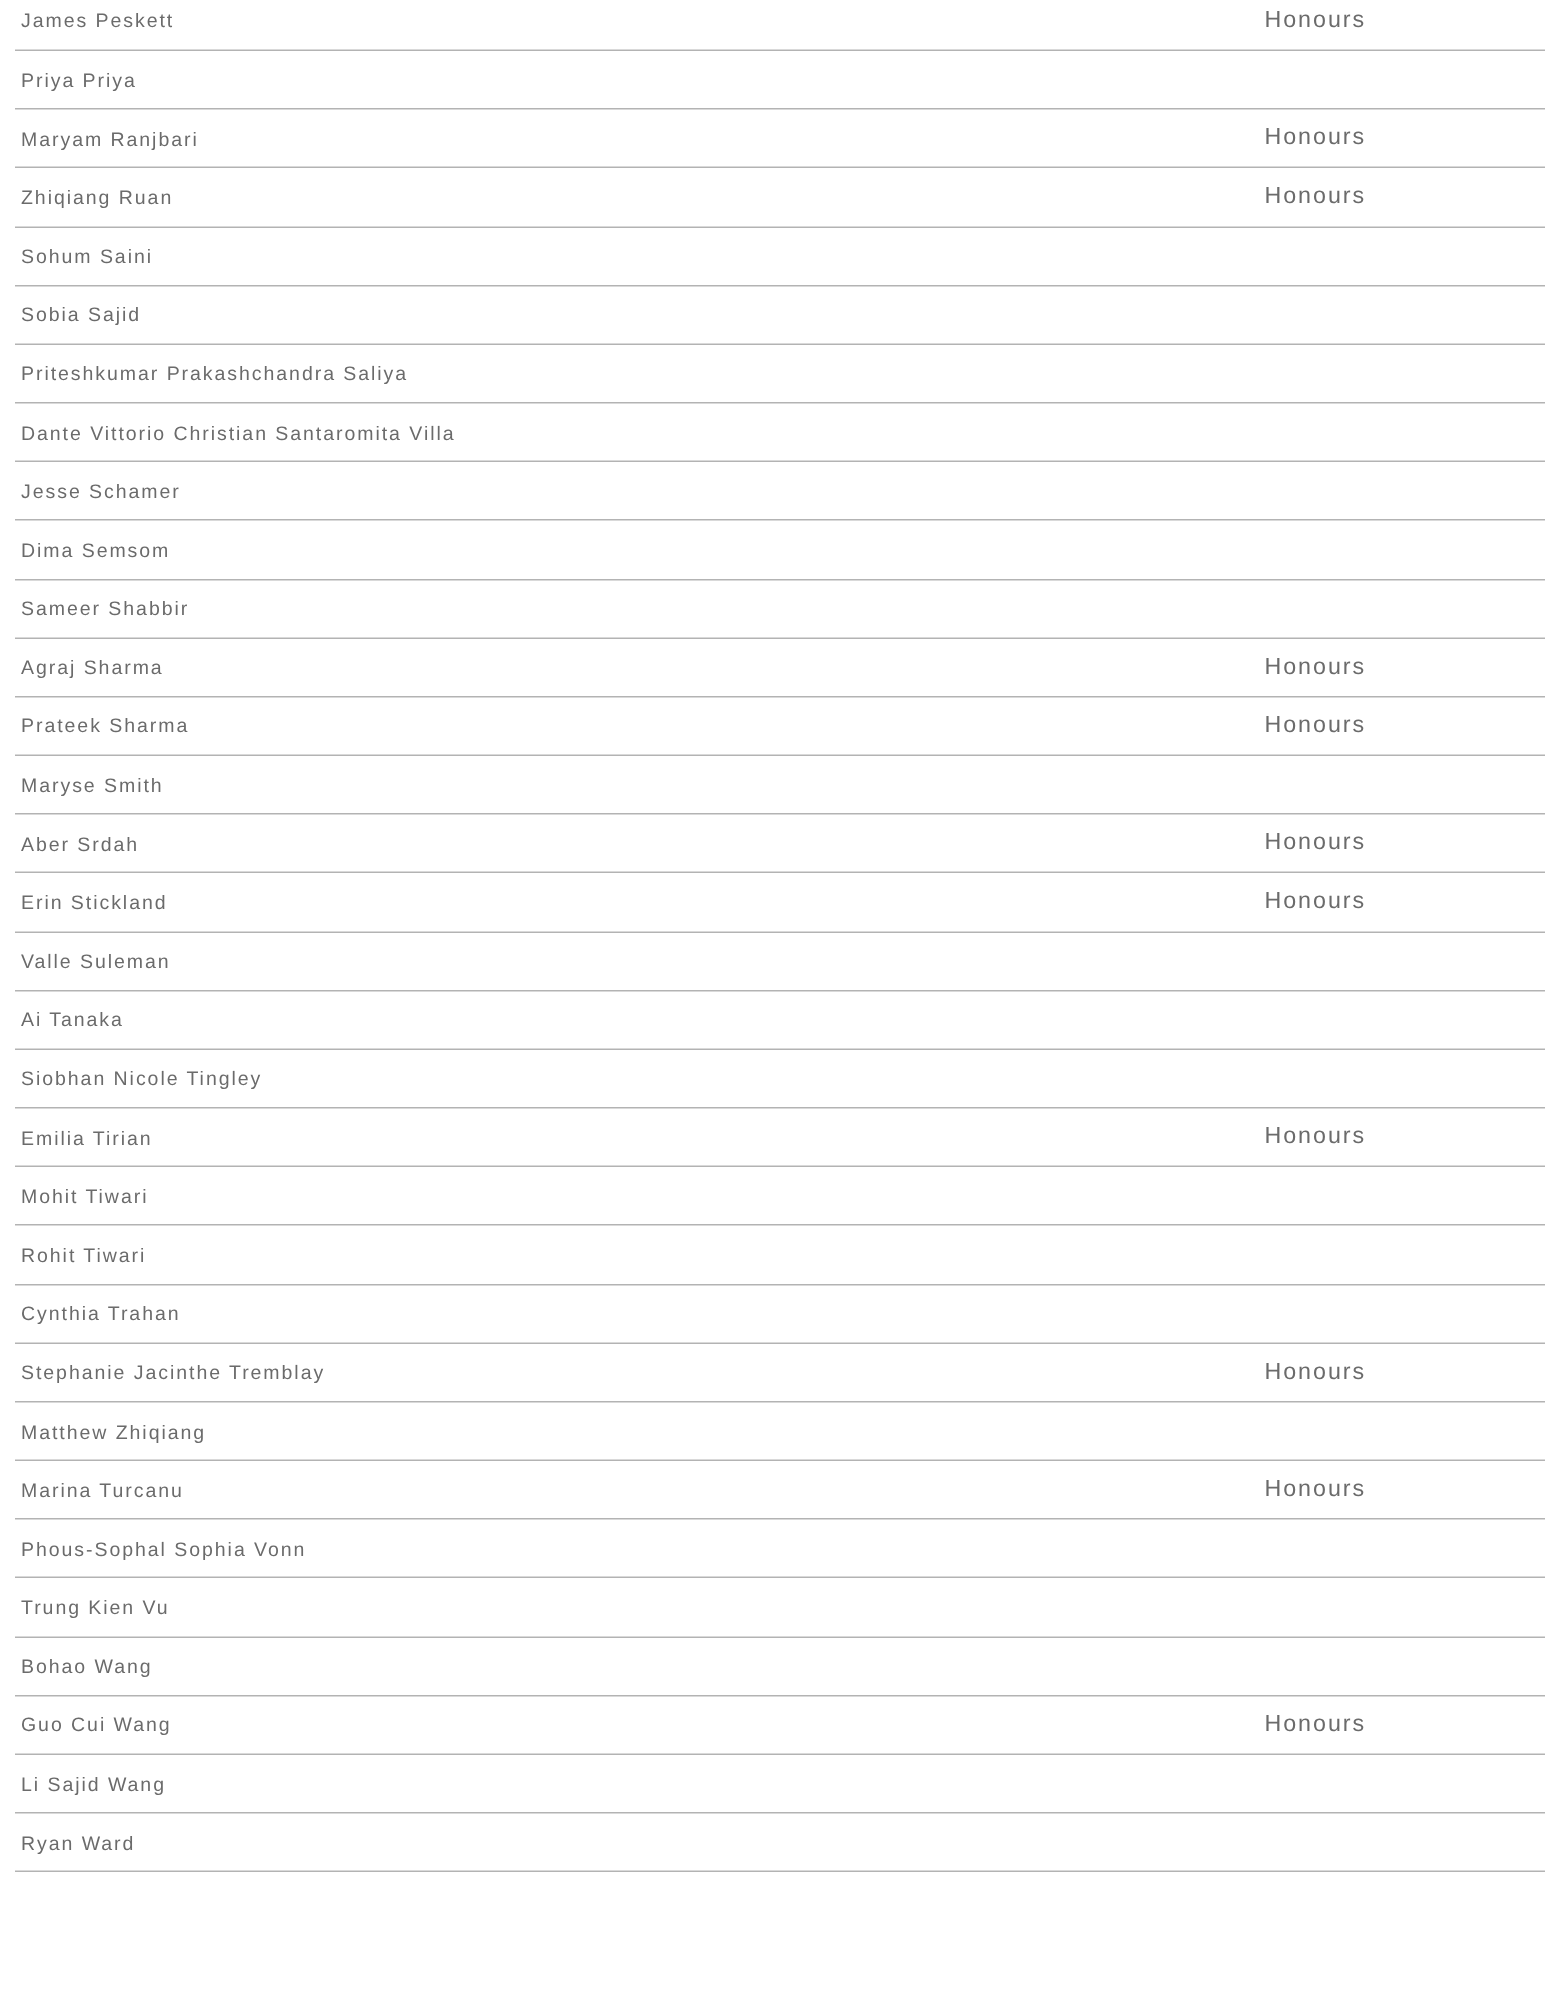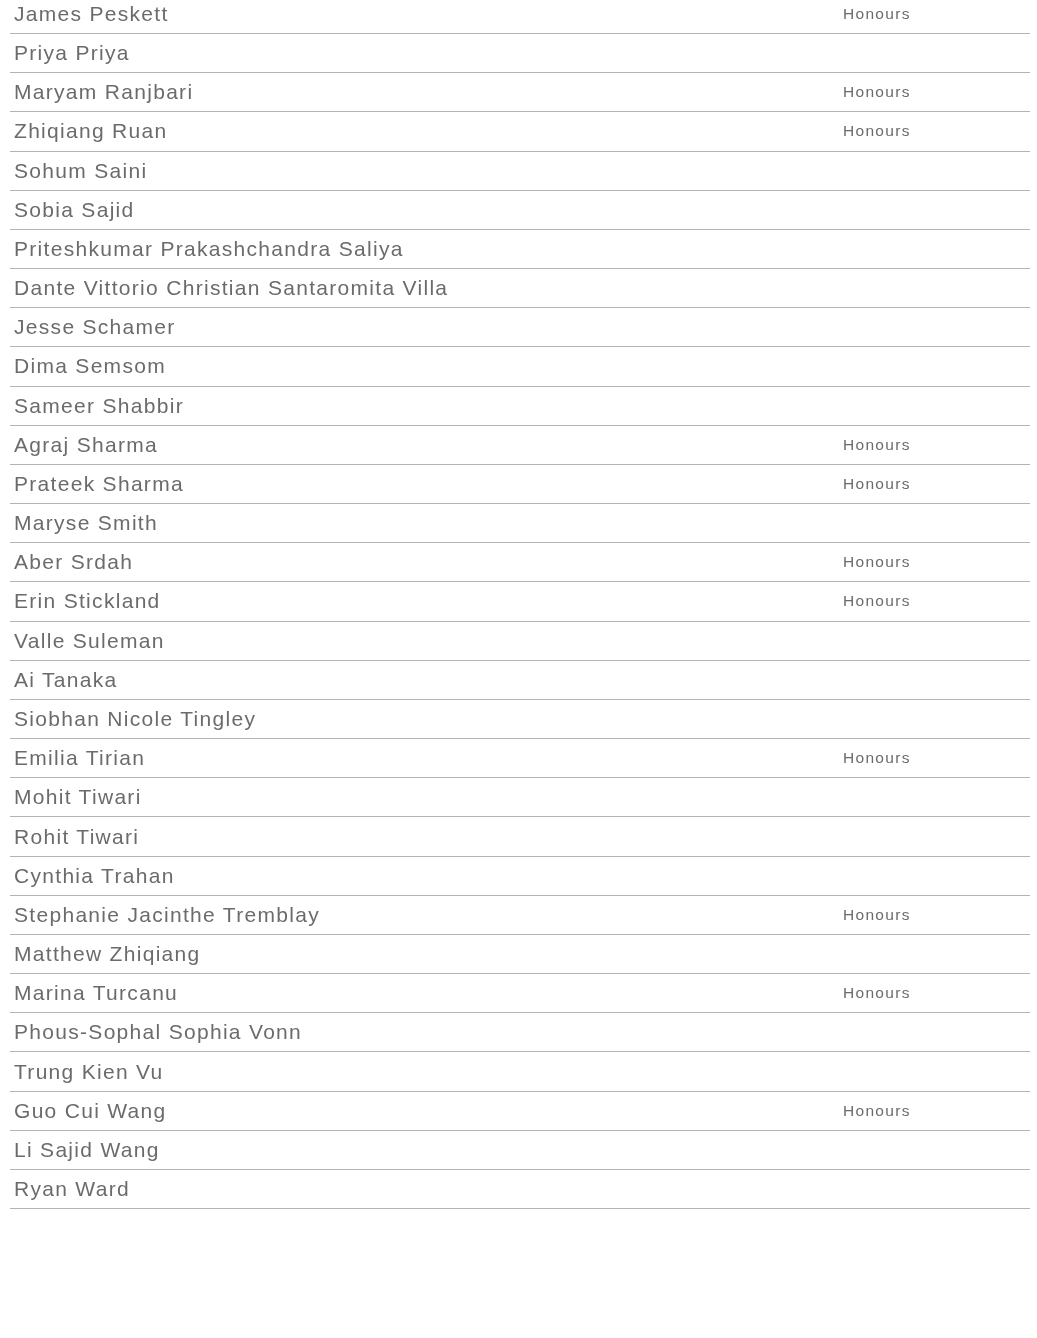--- a/index.html
+++ b/index.html
@@ -23,21 +23,21 @@
   .roster-row{
     position:relative;
     height:39.18px;
     border-bottom:1px solid var(--divider-color);
     display:flex;
     align-items:center;
   }
   .person-name{
     padding-left:4px;
     color:var(--text-color);
-    font-size:21px;
+    font-size:13px;
     letter-spacing:1.3px;
     white-space:nowrap;
   }
   .honours-label{
     position:absolute;
     left:833px;
     top:50%;
     transform:translateY(-50%);
     color:var(--text-color);
     font-size:15.5px;
@@ -155,20 +155,24 @@
   </div>
     <div class="roster-row">
     <span class="person-name">Phous-Sophal Sophia Vonn</span>
 
   </div>
     <div class="roster-row">
     <span class="person-name">Trung Kien Vu</span>
 
   </div>
     <div class="roster-row">
+    <span class="person-name">Bohao Wang</span>
+
+  </div>
+    <div class="roster-row">
     <span class="person-name">Guo Cui Wang</span>
     <span class="honours-label">Honours</span>
   </div>
     <div class="roster-row">
     <span class="person-name">Li Sajid Wang</span>
 
   </div>
     <div class="roster-row">
     <span class="person-name">Ryan Ward</span>
 

